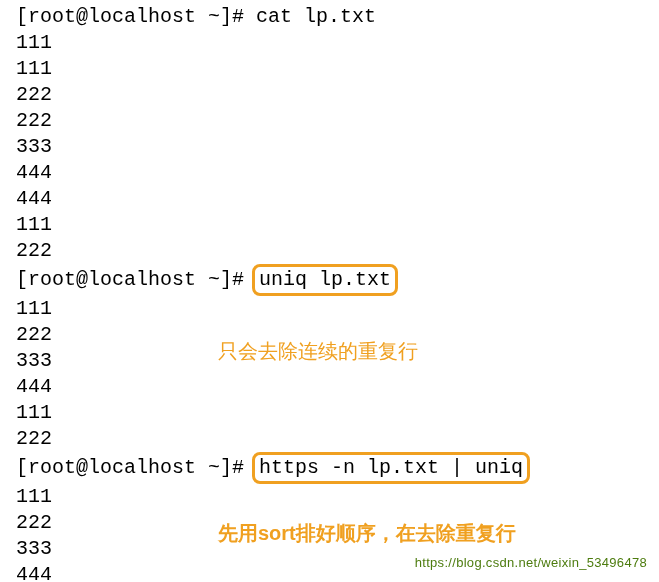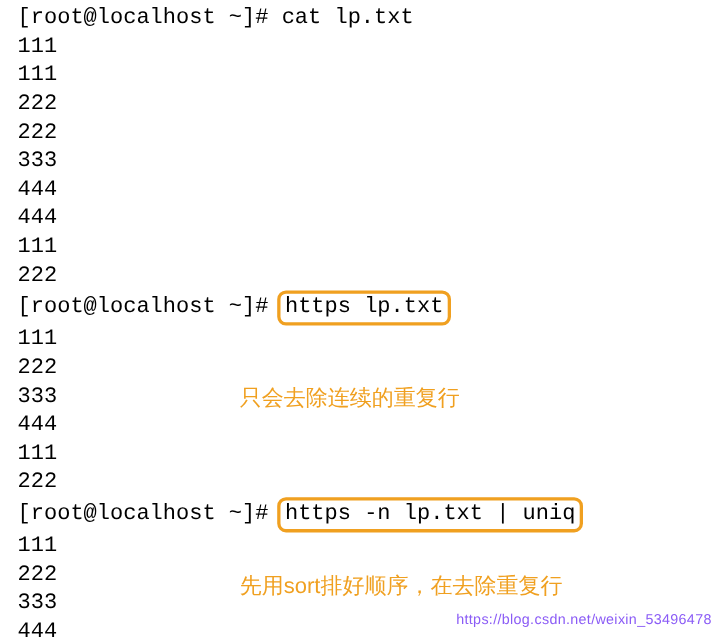--- a/index.html
+++ b/index.html
@@ -31,51 +31,52 @@
     }
     .annotation {
       position: absolute;
       color: #f0a020;
       font-family: "Microsoft YaHei", "SimHei", sans-serif;
       font-size: 20px;
       font-weight: normal;
     }
     .annotation1 {
       left: 218px;
-      top: 349px;
+      top: 338px;
     }
     .annotation2 {
       left: 218px;
       top: 520px;
+      font-weight: bold;
     }
     .watermark {
       position: absolute;
       right: 12px;
       bottom: 6px;
-      color: #8b5cf6;
+      color: #4d7c0f;
       font-family: Arial, sans-serif;
       font-size: 13px;
       letter-spacing: 0.3px;
     }
   </style>
 </head>
 <body>
 
 <div class="line"><span>[root@localhost ~]# </span><span>cat lp.txt</span></div>
 <div class="line">111</div>
 <div class="line">111</div>
 <div class="line">222</div>
 <div class="line">222</div>
 <div class="line">333</div>
 <div class="line">444</div>
 <div class="line">444</div>
 <div class="line">111</div>
 <div class="line">222</div>
 
-<div class="line"><span>[root@localhost ~]# </span><span class="highlight-box"><span>https lp.txt</span></span></div>
+<div class="line"><span>[root@localhost ~]# </span><span class="highlight-box"><span>uniq lp.txt</span></span></div>
 <div class="line">111</div>
 <div class="line">222</div>
 <div class="line">333</div>
 <div class="line">444</div>
 <div class="line">111</div>
 <div class="line">222</div>
 
 <div class="line"><span>[root@localhost ~]# </span><span class="highlight-box"><span>https -n lp.txt | uniq</span></span></div>
 <div class="line">111</div>
 <div class="line">222</div>

